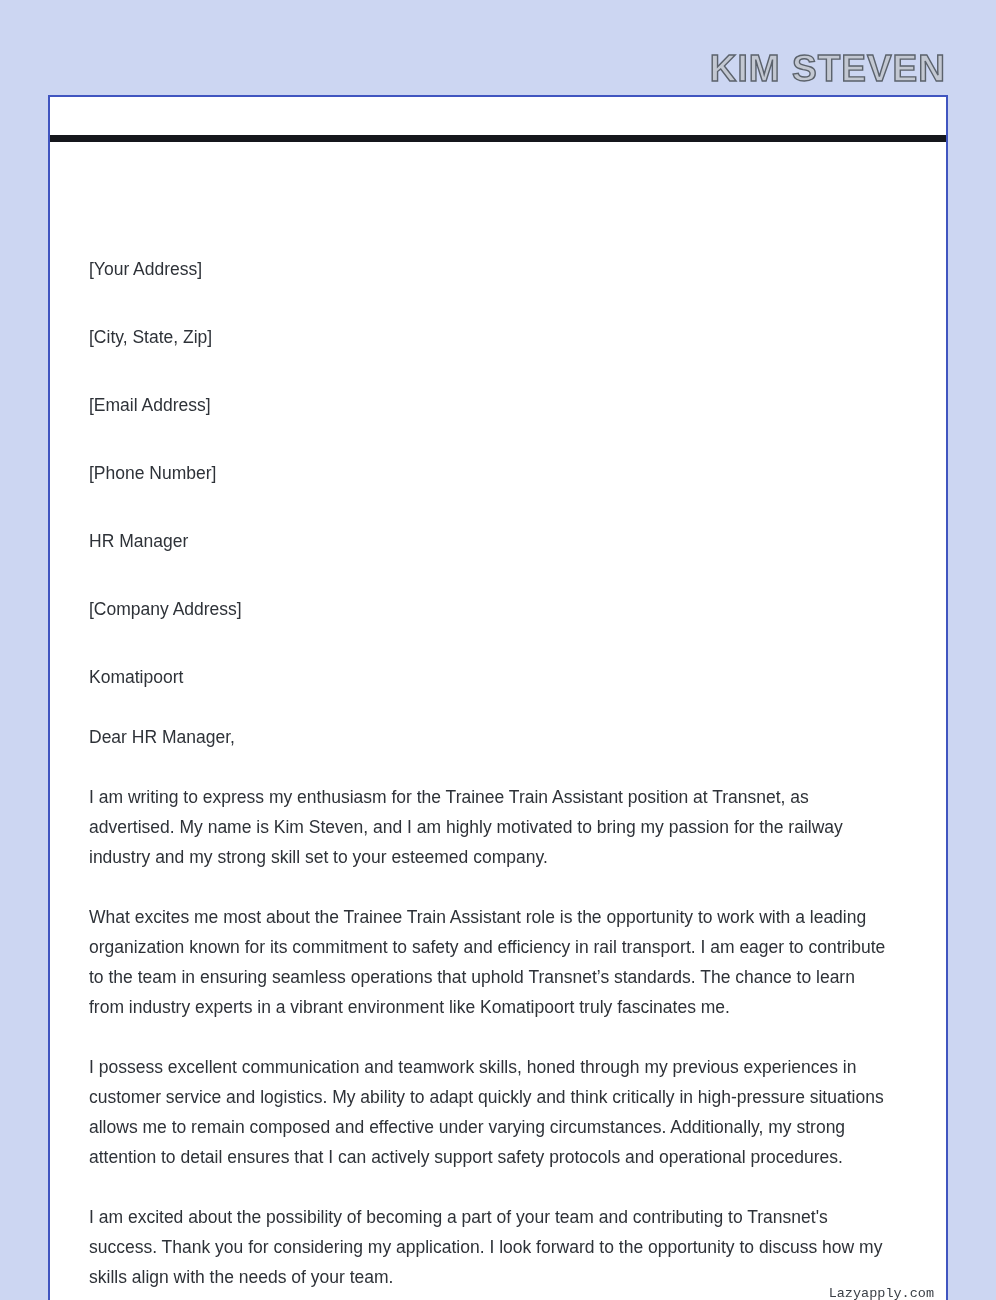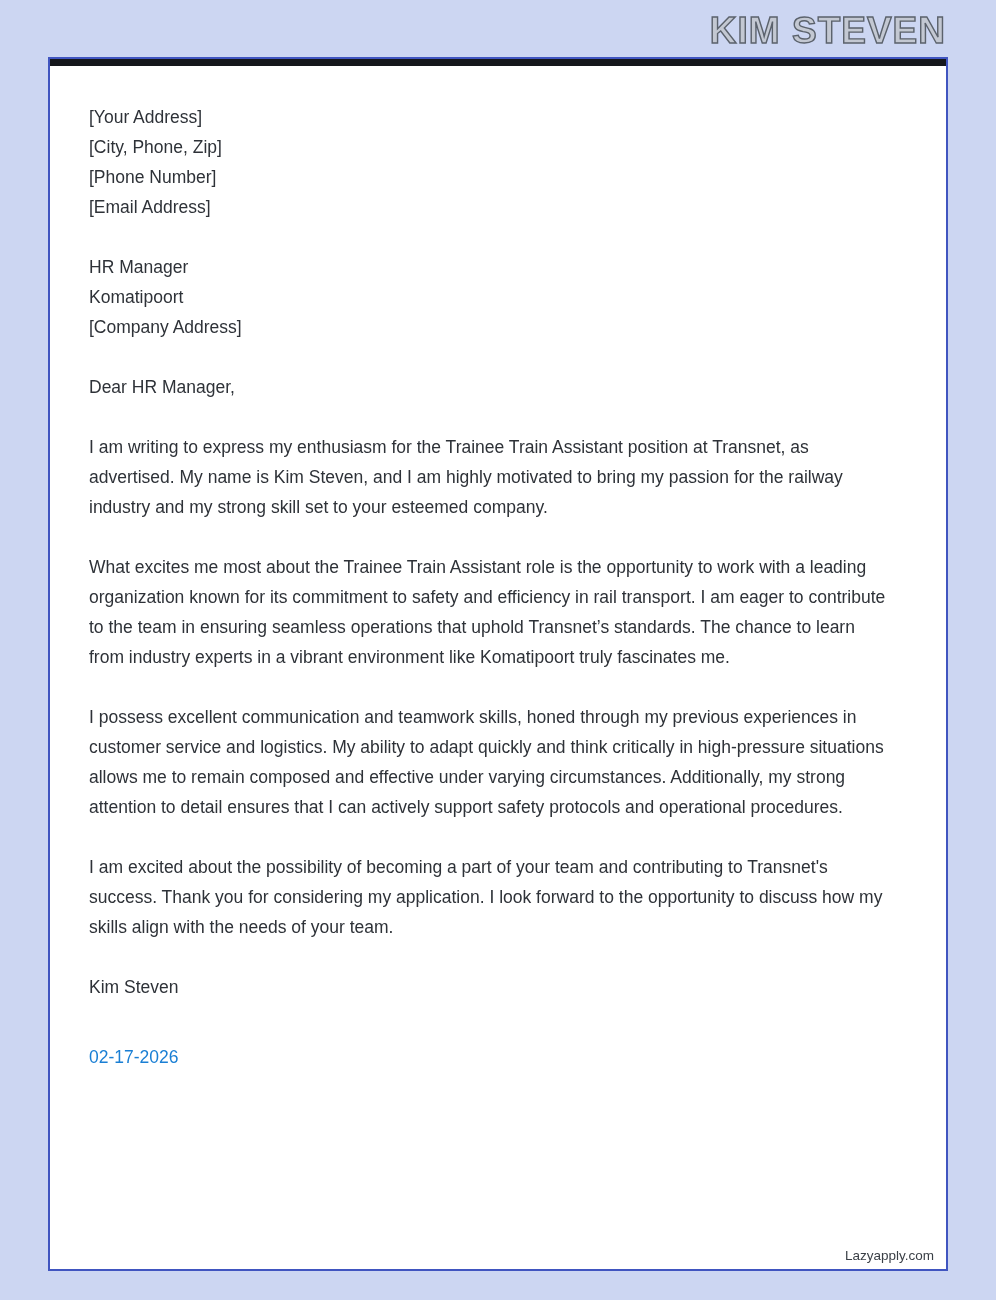--- a/index.html
+++ b/index.html
@@ -2,21 +2,21 @@
 <html style="--background: #ccd6f2; --page-border: #4055c0; --date-link: #1a7fd4; --top-bar: #15171c; --body-text: #2e3238;"><head>
 <meta charset="utf-8">
 <style>
   :root {
     --background: #ccd6f2;
     --page-border: #4055c0;
     --date-link: #1a7fd4;
     --top-bar: #15171c;
     --body-text: #2e3238;
   }
-  * { box-sizing: border-box; }
+  * { box-sizing: border-box; margin-top: 38px; }
   html, body {
     margin: 0;
     padding: 0;
   }
   body {
     width: 996px;
     height: 1300px;
     position: relative;
     background: var(--background);
     font-family: "Liberation Sans", "DejaVu Sans", sans-serif;
@@ -64,43 +64,44 @@
     color: var(--date-link);
     cursor: pointer;
     text-decoration: none;
   }
   .footer-brand {
     position: absolute;
     right: 12px;
     bottom: 6px;
     font-size: 13.5px;
     color: #3a3f46;
+    font-family: Liberation Mono, monospace;
   }
 </style>
 </head>
 <body>
 
 <div class="owner-name">KIM STEVEN</div>
 
 <div class="page">
   <div class="top-bar"></div>
 
   <div class="content">
 
     <div class="block">
       <div class="line">[Your Address]</div>
-      <div class="line">[City, Phone, Zip]</div>
+      <div class="line">[City, State, Zip]</div>
+      <div class="line">[Email Address]</div>
       <div class="line">[Phone Number]</div>
-      <div class="line">[Email Address]</div>
     </div>
 
     <div class="block">
       <div class="line">HR Manager</div>
+      <div class="line">[Company Address]</div>
       <div class="line">Komatipoort</div>
-      <div class="line">[Company Address]</div>
     </div>
 
     <div class="block">Dear HR Manager,</div>
 
     <p class="para">I am writing to express my enthusiasm for the Trainee Train Assistant position at Transnet, as advertised. My name is Kim Steven, and I am highly motivated to bring my passion for the railway industry and my strong skill set to your esteemed company.</p>
     <p class="para">What excites me most about the Trainee Train Assistant role is the opportunity to work with a leading organization known for its commitment to safety and efficiency in rail transport. I am eager to contribute to the team in ensuring seamless operations that uphold Transnet’s standards. The chance to learn from industry experts in a vibrant environment like Komatipoort truly fascinates me.</p>
     <p class="para">I possess excellent communication and teamwork skills, honed through my previous experiences in customer service and logistics. My ability to adapt quickly and think critically in high-pressure situations allows me to remain composed and effective under varying circumstances. Additionally, my strong attention to detail ensures that I can actively support safety protocols and operational procedures.</p>
     <p class="para">I am excited about the possibility of becoming a part of your team and contributing to Transnet's success. Thank you for considering my application. I look forward to the opportunity to discuss how my skills align with the needs of your team.</p>
 
     <div class="block">Kim Steven</div>

